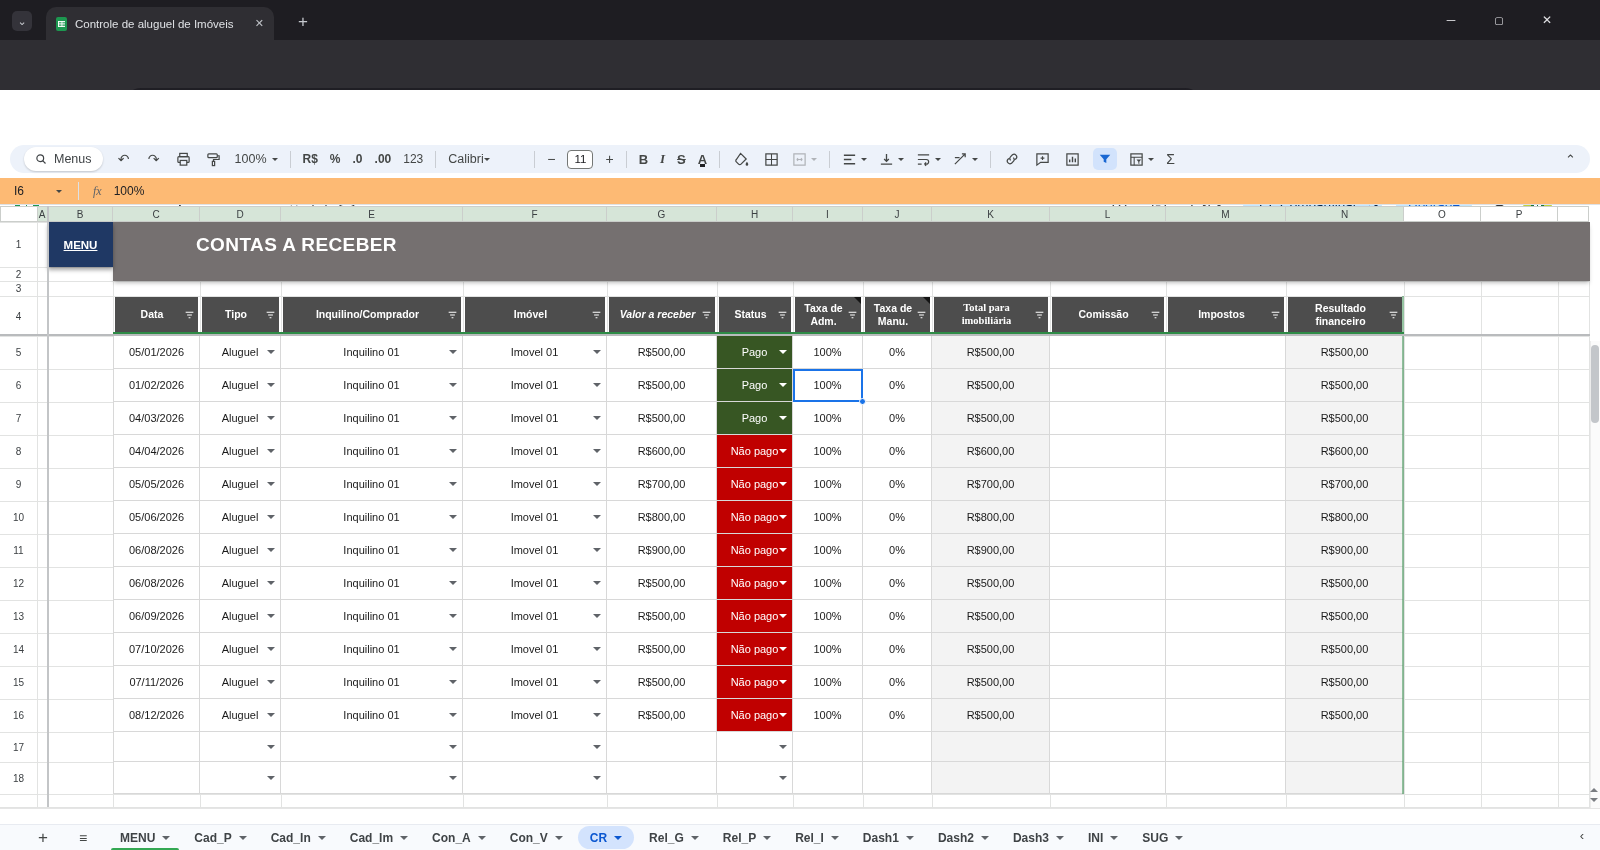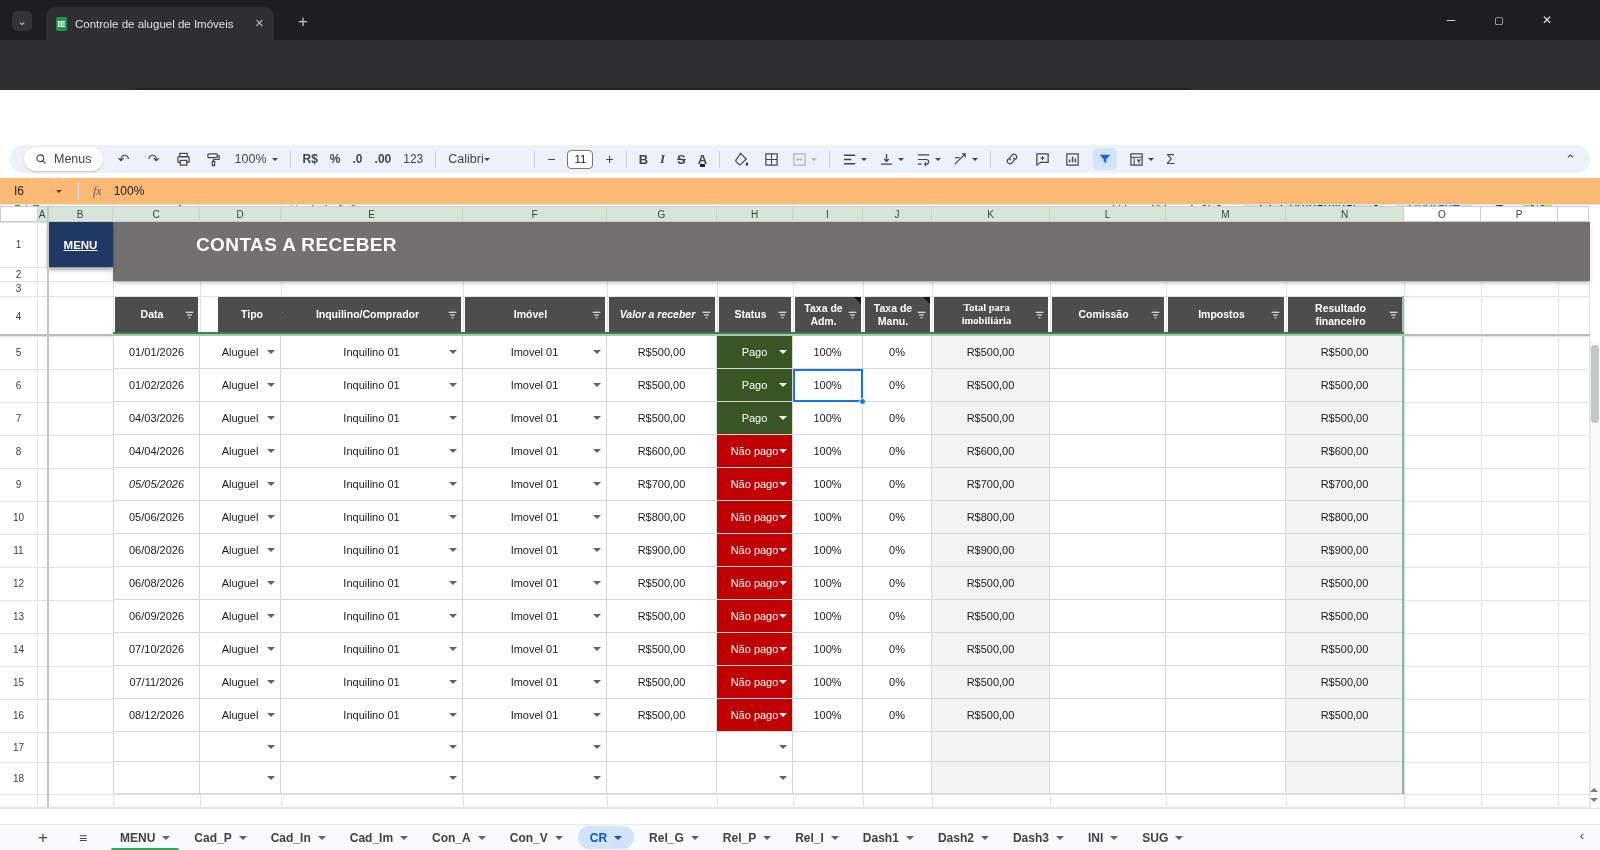--- a/index.html
+++ b/index.html
@@ -505,21 +505,21 @@
         <div class="rownum" style="top: 666px; height: 33px;">15</div>
         <div class="rownum" style="top: 699px; height: 33px;">16</div>
         <div class="rownum" style="top: 732px; height: 30px;">17</div>
         <div class="rownum" style="top: 762px; height: 32px;">18</div>
         <div class="thcell" style="left: 115px; top: 297px; width: 83px; height: 35px;">
           <span>Data</span>
           <svg class="funnel" width="11" height="11" viewBox="0 0 12 12">
             <path d="M1.8 3h8.4M3.4 6h5.2M5 9h2" stroke="#fff" stroke-width="1.3"></path>
           </svg>
         </div>
-        <div class="thcell" style="left: 218px; top: 297px; width: 77px; height: 35px;">
+        <div class="thcell" style="left: 202px; top: 297px; width: 77px; height: 35px;">
           <span>Tipo</span>
           <svg class="funnel" width="11" height="11" viewBox="0 0 12 12">
             <path d="M1.8 3h8.4M3.4 6h5.2M5 9h2" stroke="#fff" stroke-width="1.3"></path>
           </svg>
         </div>
         <div class="thcell" style="left: 283px; top: 297px; width: 178px; height: 35px;">
           <span>Inquilino/Comprador</span>
           <svg class="funnel" width="11" height="11" viewBox="0 0 12 12">
             <path d="M1.8 3h8.4M3.4 6h5.2M5 9h2" stroke="#fff" stroke-width="1.3"></path>
           </svg>
@@ -573,21 +573,21 @@
           <svg class="funnel" width="11" height="11" viewBox="0 0 12 12">
             <path d="M1.8 3h8.4M3.4 6h5.2M5 9h2" stroke="#fff" stroke-width="1.3"></path>
           </svg>
         </div>
         <div class="thcell" style="left: 1288px; top: 297px; width: 114px; height: 35px;">
           <span>Resultado financeiro</span>
           <svg class="funnel" width="11" height="11" viewBox="0 0 12 12">
             <path d="M1.8 3h8.4M3.4 6h5.2M5 9h2" stroke="#fff" stroke-width="1.3"></path>
           </svg>
         </div>
-        <div class="cell" style="left: 113px; top: 336px; width: 87px; height: 33px; border-left: 1px solid rgb(216, 216, 216);">01/01/2026</div>
+        <div class="cell" style="left: 113px; top: 336px; width: 87px; height: 33px; border-left: 1px solid rgb(216, 216, 216);">05/01/2026</div>
         <div class="cell" style="left: 200px; top: 336px; width: 81px; height: 33px;">Aluguel<div class="arr"></div></div>
         <div class="cell" style="left: 281px; top: 336px; width: 182px; height: 33px;">Inquilino 01<div class="arr"></div></div>
         <div class="cell" style="left: 463px; top: 336px; width: 144px; height: 33px;">Imovel 01<div class="arr"></div></div>
         <div class="cell" style="left: 607px; top: 336px; width: 110px; height: 33px;">R$500,00</div>
         <div class="cell" style="left: 717px; top: 336px; width: 76px; height: 33px; background: rgb(55, 86, 35); color: rgb(255, 255, 255);">
           <span>Pago</span>
           <div class="arr arrw"></div>
         </div>
         <div class="cell" style="left: 793px; top: 336px; width: 70px; height: 33px;">100%</div>
         <div class="cell" style="left: 863px; top: 336px; width: 69px; height: 33px;">0%</div>
@@ -633,21 +633,21 @@
         <div class="cell" style="left: 717px; top: 435px; width: 76px; height: 33px; background: rgb(192, 0, 0); color: rgb(255, 255, 255);">
           <span>Não pago</span>
           <div class="arr arrw"></div>
         </div>
         <div class="cell" style="left: 793px; top: 435px; width: 70px; height: 33px;">100%</div>
         <div class="cell" style="left: 863px; top: 435px; width: 69px; height: 33px;">0%</div>
         <div class="cell" style="left: 932px; top: 435px; width: 118px; height: 33px; background: rgb(243, 243, 243);">R$600,00</div>
         <div class="cell" style="left: 1050px; top: 435px; width: 116px; height: 33px;"></div>
         <div class="cell" style="left: 1166px; top: 435px; width: 120px; height: 33px;"></div>
         <div class="cell" style="left: 1286px; top: 435px; width: 118px; height: 33px; background: rgb(243, 243, 243);">R$600,00</div>
-        <div class="cell" style="left: 113px; top: 468px; width: 87px; height: 33px; border-left: 1px solid rgb(216, 216, 216); font-style: italic;">05/05/2026</div>
+        <div class="cell" style="left: 113px; top: 468px; width: 87px; height: 33px; border-left: 1px solid rgb(216, 216, 216);">05/05/2026</div>
         <div class="cell" style="left: 200px; top: 468px; width: 81px; height: 33px;">Aluguel<div class="arr"></div></div>
         <div class="cell" style="left: 281px; top: 468px; width: 182px; height: 33px;">Inquilino 01<div class="arr"></div></div>
         <div class="cell" style="left: 463px; top: 468px; width: 144px; height: 33px;">Imovel 01<div class="arr"></div></div>
         <div class="cell" style="left: 607px; top: 468px; width: 110px; height: 33px;">R$700,00</div>
         <div class="cell" style="left: 717px; top: 468px; width: 76px; height: 33px; background: rgb(192, 0, 0); color: rgb(255, 255, 255);">
           <span>Não pago</span>
           <div class="arr arrw"></div>
         </div>
         <div class="cell" style="left: 793px; top: 468px; width: 70px; height: 33px;">100%</div>
         <div class="cell" style="left: 863px; top: 468px; width: 69px; height: 33px;">0%</div>

